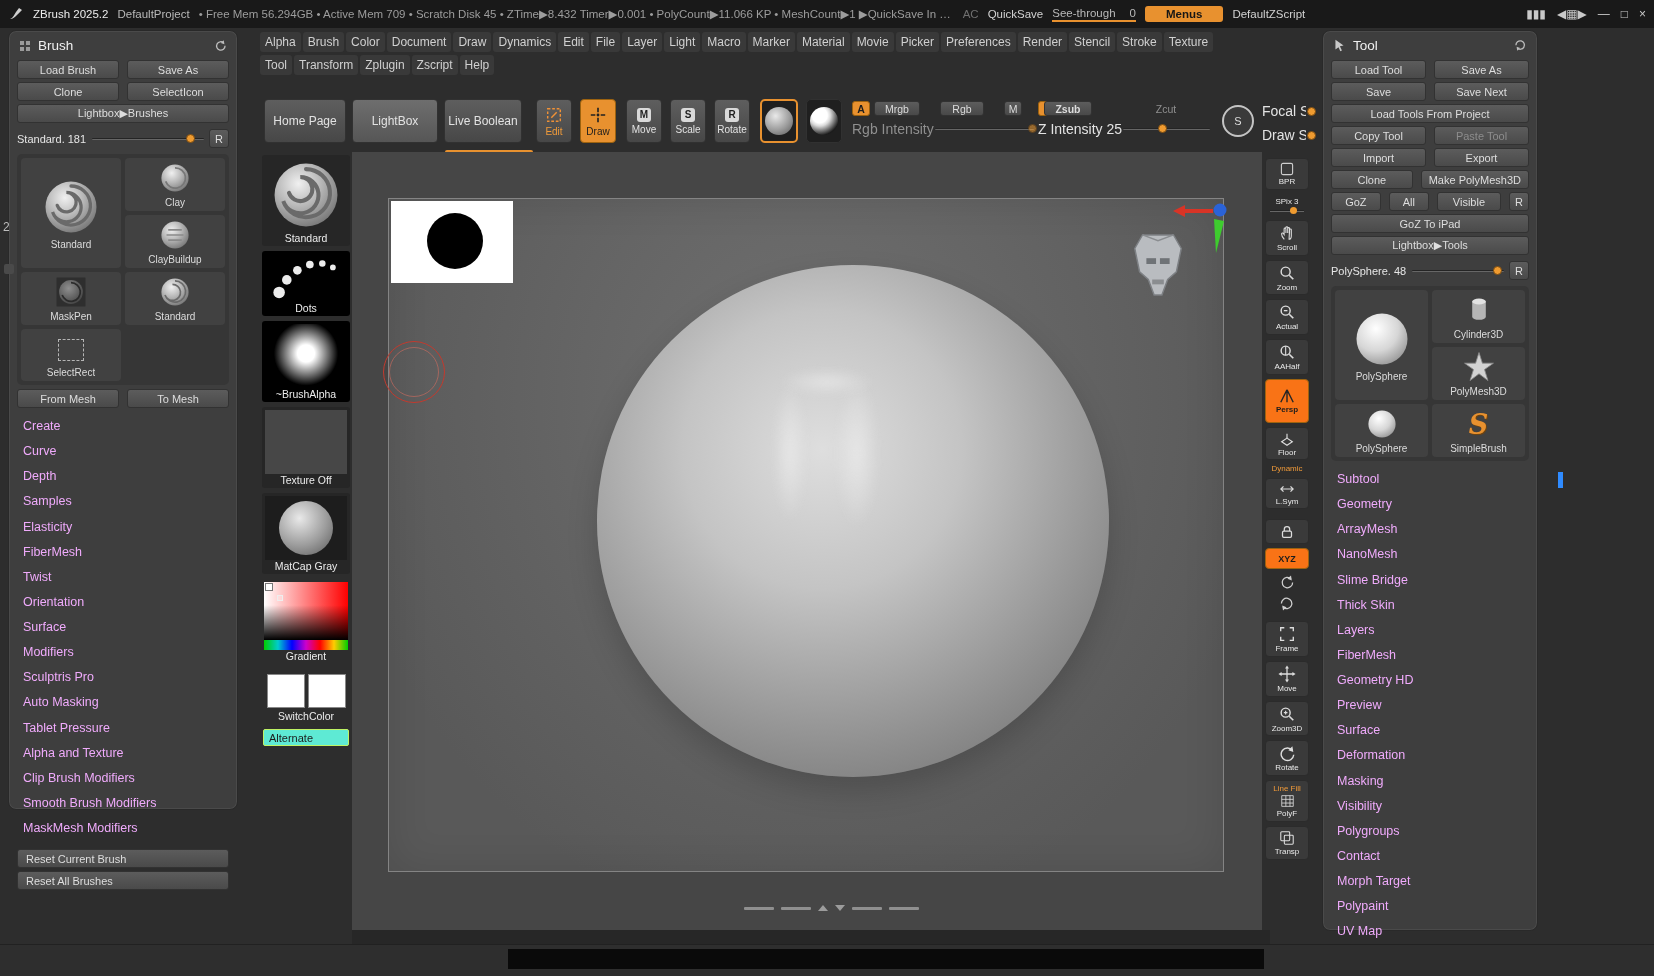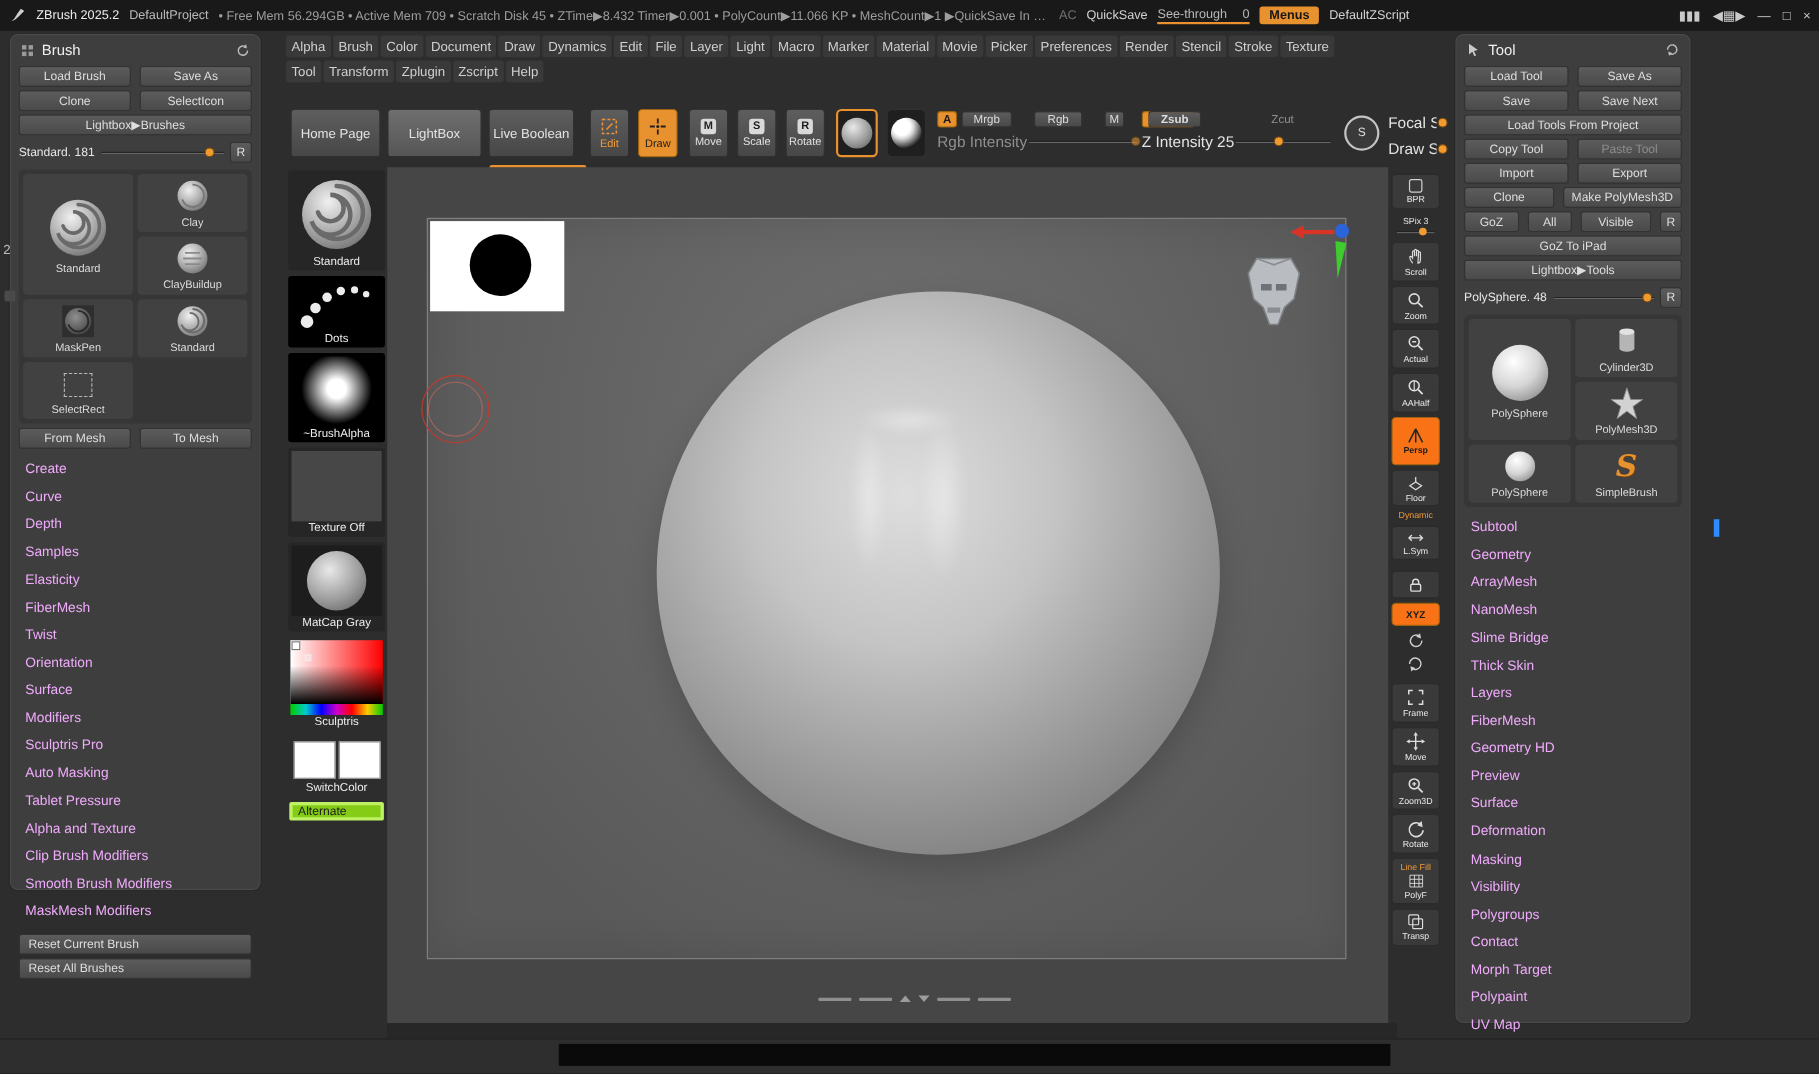--- a/index.html
+++ b/index.html
@@ -5,21 +5,21 @@
   *{box-sizing:border-box;margin:0;padding:0;}
   body{margin:0;background:#141414;}
   .app{position:relative;width:1654px;height:976px;background:#2d2d2d;font-family:"Liberation Sans",sans-serif;color:#d4d4d4;overflow:hidden;}
 
   
   .titlebar{position:absolute;left:0;top:0;width:100%;height:28px;background:#191919;display:flex;align-items:center;gap:9px;padding:0 8px;font-size:11.5px;color:#b9b9b9;white-space:nowrap;}
   .titlebar .app-title{color:#ececec;}
   .titlebar .stats{color:#9d9d9d;overflow:hidden;text-overflow:ellipsis;max-width:755px;}
   .tb-dim{color:#6f6f6f;}
   .tb-btn{background:none;border:none;color:#d2d2d2;font-size:11.5px;font-family:inherit;cursor:pointer;white-space:nowrap;}
-  .menus-btn{background:#e8912f;color:#161616;border-radius:3px;padding:2px 9px;font-weight:bold;}
+  .menus-btn{background:#e8912f;color:#161616;border-radius:3px;padding:2px 21px;font-weight:bold;}
   .seethrough{border-bottom:2px solid #e8912f;padding-bottom:1px;display:flex;gap:14px;}
   .tb-icons{margin-left:auto;display:flex;gap:11px;align-items:center;color:#c9c9c9;font-size:12px;}
   .tb-icons span{cursor:pointer;}
 
   
   .panel{position:absolute;background:#3e3e3e;border-radius:8px;border:1px solid #292929;box-shadow:0 0 0 1px #4a4a4a inset;}
   .brush-panel{left:8px;top:30px;width:230px;height:780px;}
   .tool-panel{left:1322px;top:30px;width:216px;height:901px;}
   .panel-head{display:flex;align-items:center;gap:7px;padding:7px 10px 4px;font-size:13.5px;color:#efefef;}
   .panel-head .spacer{flex:1;}
@@ -79,21 +79,21 @@
   .alpha-blob{width:82px;height:64px;background:#000 radial-gradient(circle at 50% 46%,#fff 0 16%,rgba(255,255,255,0) 60%);}
   .texoff-blob{width:82px;height:64px;background:#474747;}
   .matcap-blob{width:82px;height:64px;background:#1d1d1d;display:flex;align-items:center;justify-content:center;}
   .matcap-blob .ball{width:54px;height:54px;}
   .grad-sv{position:relative;width:84px;height:58px;background:linear-gradient(to top,#000,rgba(0,0,0,0) 60%),linear-gradient(to right,#fff,#f00);}
   .grad-marker{position:absolute;left:1px;top:1px;width:8px;height:8px;background:#fff;border:1px solid #777;}
   .grad-marker2{position:absolute;left:13px;top:13px;width:6px;height:6px;border:1px solid #eee;background:rgba(255,255,255,.25);}
   .grad-hue{width:84px;height:10px;background:linear-gradient(to right,#0c0,#0cc,#00f,#c0c,#f00,#fc0,#0c0);}
   .swatch-row{display:flex;gap:3px;padding:2px 0;}
   .swatch{width:38px;height:34px;background:#fff;border:1px solid #888;cursor:pointer;}
-  .alt-btn{width:86px;height:17px;background:#84cc16;border:3px solid #bef264;border-radius:2px;color:#1c1c1c;font-size:11px;display:flex;align-items:center;padding-left:5px;cursor:pointer;}
+  .alt-btn{width:86px;height:17px;background:#5eead4;border:1px solid #bef264;border-radius:2px;color:#1c1c1c;font-size:11px;display:flex;align-items:center;padding-left:5px;cursor:pointer;}
 
   
   .canvas-area{position:absolute;left:352px;top:152px;width:910px;height:778px;background:#464646;}
   .document{position:absolute;left:36px;top:46px;width:836px;height:674px;background:radial-gradient(ellipse at 50% 30%,#707070,#595959 80%);border:1px solid #848484;box-shadow:inset 0 0 40px rgba(0,0,0,.12);}
   .alpha-preview{position:absolute;left:2px;top:2px;width:122px;height:82px;background:#fff;}
   .alpha-preview .blackdot{position:absolute;left:36px;top:12px;width:56px;height:56px;border-radius:50%;background:#000;}
   .sphere3d{position:absolute;left:208px;top:66px;width:512px;height:512px;border-radius:50%;background:radial-gradient(circle at 44% 36%,#dedede,#c4c4c4 32%,#8e8e8e 70%,#6d6d6d 94%);box-shadow:0 14px 30px rgba(0,0,0,.18);}
   .smudge{position:absolute;background:radial-gradient(ellipse,rgba(240,240,240,.6),rgba(240,240,240,0) 70%);filter:blur(4px);border-radius:50%;}
   .cursor-ring{position:absolute;width:62px;height:62px;border:1.5px solid #c23a2e;border-radius:50%;}
   .cursor-ring::after{content:"";position:absolute;inset:5px;border:1px solid rgba(220,110,95,.55);border-radius:50%;}
@@ -426,21 +426,21 @@
           <span class="ball"></span>
         </span>
       <span class="strip-label">MatCap Gray</span>
     </div>
     <div class="strip-cell bare">
       <span class="grad-sv">
         <span class="grad-marker"></span>
         <span class="grad-marker2"></span>
       </span>
       <span class="grad-hue"></span>
-      <span class="strip-label">Sculptris</span>
+      <span class="strip-label">Gradient</span>
     </div>
     <div class="strip-cell bare">
       <span class="swatch-row">
         <span class="swatch"></span>
         <span class="swatch"></span>
       </span>
       <span class="strip-label">SwitchColor</span>
     </div>
     <button class="alt-btn">Alternate</button>
   </div>

